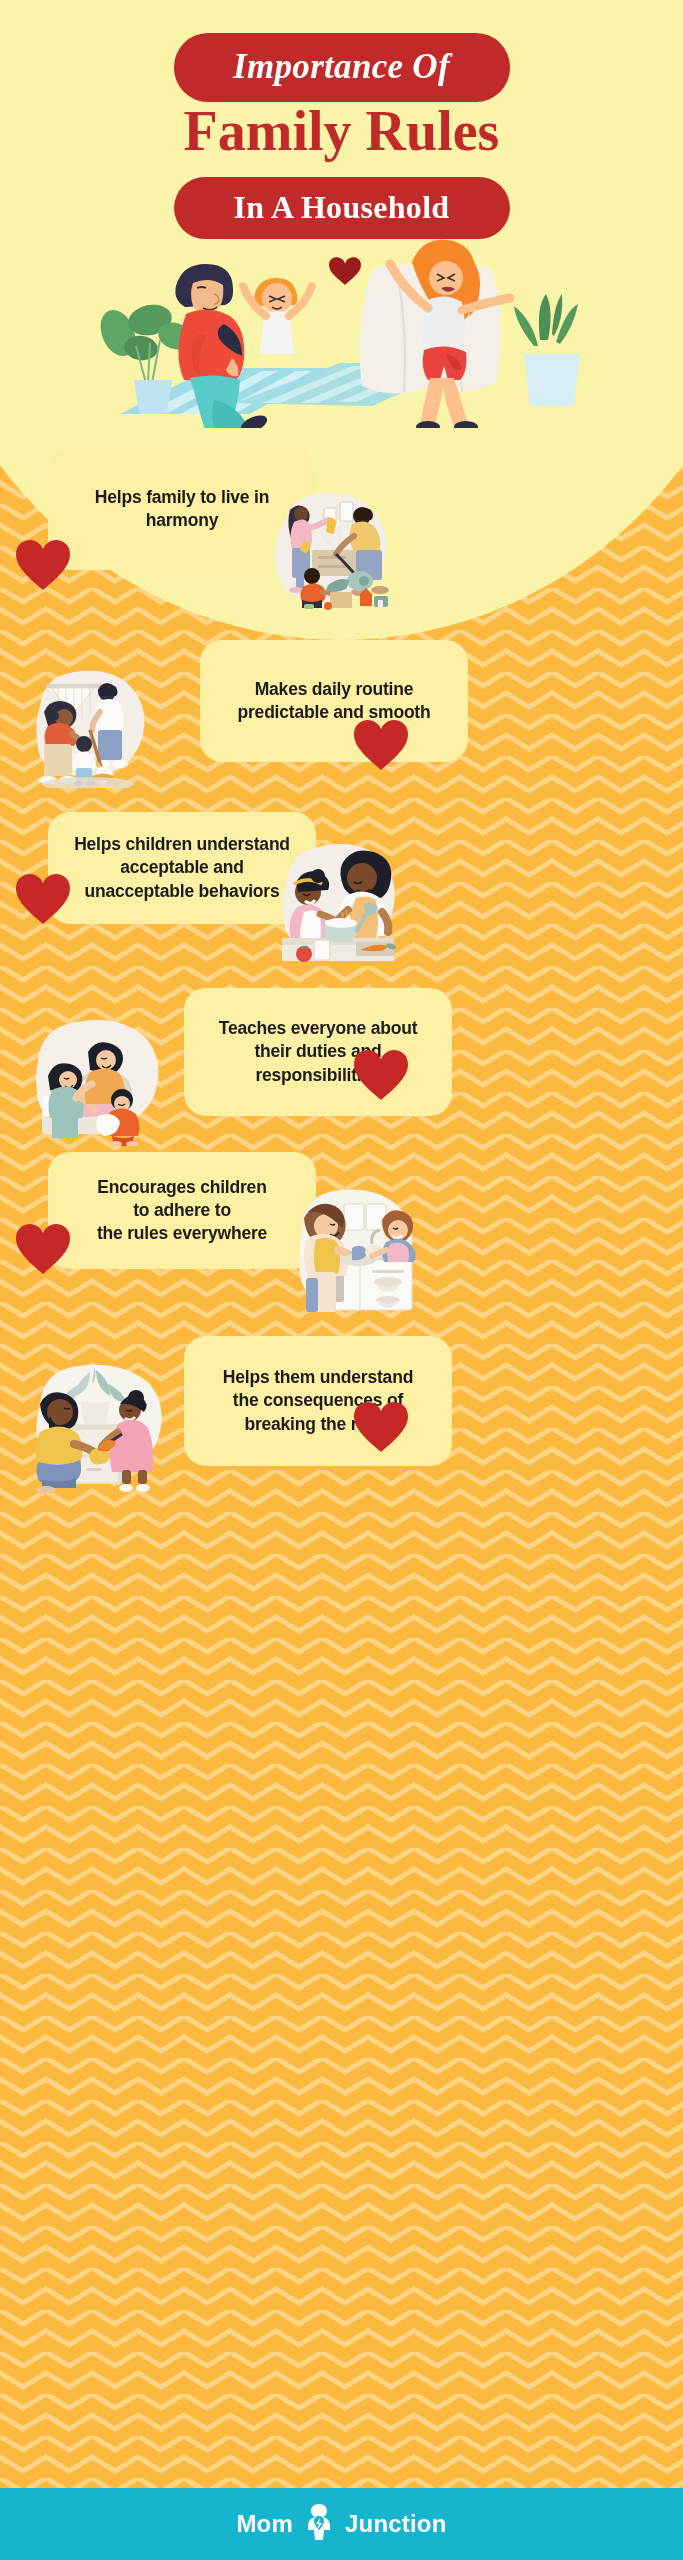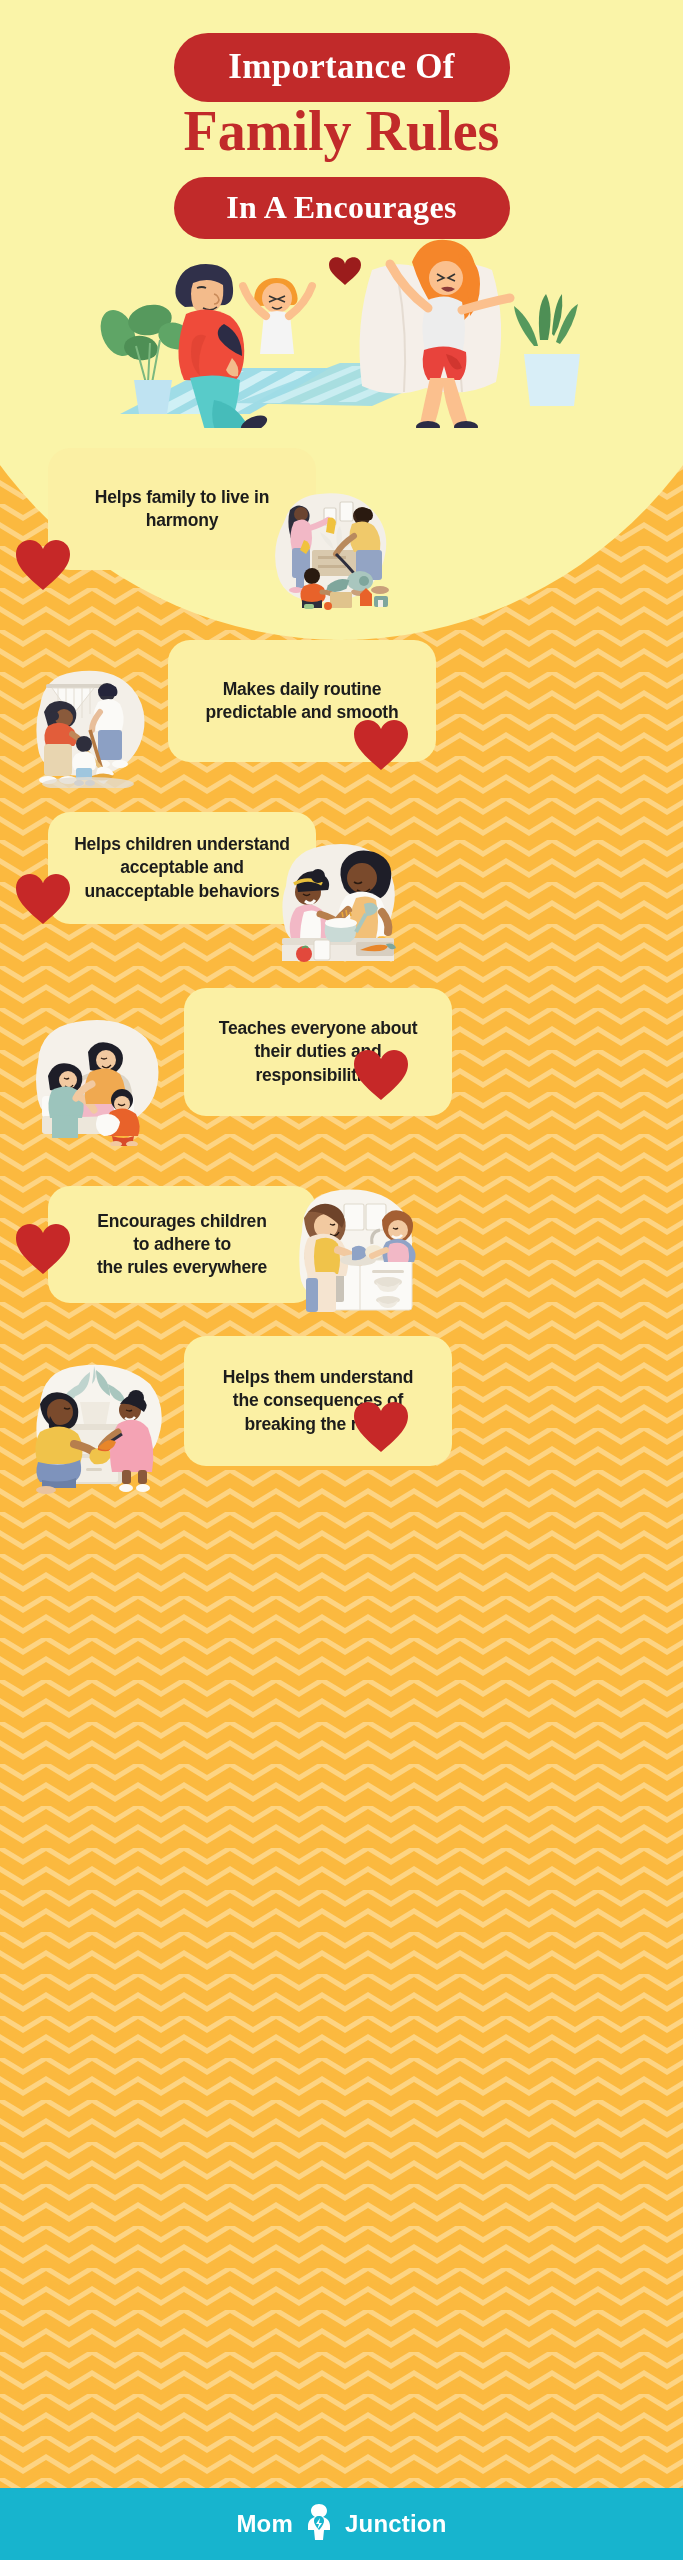--- a/index.html
+++ b/index.html
@@ -30,21 +30,21 @@
   .header{position:absolute;top:0;left:0;width:683px;z-index:6;}
   .pill{
     display:block;margin:0 auto;
     background:#C12A2A;color:#FFFFFF;
     border-radius:34px;
     font-family:"Liberation Serif", serif;
     font-weight:bold;
     text-align:center;
     letter-spacing:.3px;
   }
-  #pill-top{width:336px;padding:16px 0 18px;margin-top:33px;font-size:35px;line-height:1;}
+  #pill-top{width:336px;padding:16px 0 18px;margin-top:33px;font-size:35px;line-height:1;font-style:italic;}
   #pill-bottom{width:336px;padding:14px 0 16px;margin-top:16px;font-size:32px;line-height:1;}
   #title-mid{
     text-align:center;color:#C12A2A;
     font-family:"Liberation Serif", serif;
     font-weight:bold;font-size:56px;line-height:1.05;
   }
 
   
   .hero{position:absolute;top:228px;left:0;width:683px;height:200px;z-index:7;}
 
@@ -94,21 +94,21 @@
       </defs>
       <rect x="0" y="0" width="683" height="2560" fill="url(#chev)"></rect>
     </svg>
   </div>
 
   <div class="dome"></div>
 
   <div class="header">
     <div class="pill" id="pill-top">Importance Of</div>
     <div id="title-mid">Family Rules</div>
-    <div class="pill" id="pill-bottom">In A Encourages</div>
+    <div class="pill" id="pill-bottom">In A Household</div>
   </div>
 
   <div class="hero">
     <svg viewBox="0 0 683 200" width="683" height="200" aria-hidden="true">
 
       <g>
         <path d="M120 186 L210 140 L330 140 L250 186 Z" fill="#9FDCE6"></path>
         <path d="M145 186 L228 143 L244 143 L166 186 Z" fill="#CFF0F5"></path>
         <path d="M180 186 L262 143 L278 143 L200 186 Z" fill="#CFF0F5"></path>
         <path d="M215 186 L296 143 L312 143 L234 186 Z" fill="#CFF0F5"></path>
@@ -265,21 +265,21 @@
       <rect x="62" y="104" width="22" height="16" rx="1.5" fill="#E0C38C"></rect>
       <rect x="92" y="106" width="12" height="12" fill="#E8622A"></rect>
       <path d="M92 106 l6 -6 l6 6 Z" fill="#E8622A"></path>
       <rect x="106" y="108" width="14" height="11" rx="2" fill="#7FA69C"></rect>
       <rect x="110" y="112" width="5" height="7" fill="#F3EFE8"></rect>
       <circle cx="60" cy="118" r="4" fill="#E8622A"></circle>
       <rect x="36" y="116" width="10" height="5" rx="2" fill="#9EC98E"></rect>
     </svg>
   </div>
 
-  <div class="card" style="left:168px;top:640px;width:268px;height:122px;">
+  <div class="card" style="left:200px;top:640px;width:268px;height:122px;">
     <div class="txt">Makes daily routine
 predictable and smooth</div>
   </div>
   <svg class="heart" style="left:352px;top:718px;" width="58" height="54" viewBox="0 0 58 54" aria-hidden="true">
     <path d="M29 52 C10 36 2 27 2 16 C2 7 9 2 16 2 C22 2 27 6 29 11 C31 6 36 2 42 2 C49 2 56 7 56 16 C56 27 48 36 29 52 Z" fill="#C62828"></path>
   </svg>
   <div class="ill" style="left:28px;top:664px;width:124px;height:124px;">
     <svg viewBox="0 0 124 124" width="124" height="124" aria-hidden="true">
       <path d="M12 42 q4 -30 34 -34 q38 -6 58 16 q20 24 8 56 q-14 32 -54 32 q-44 0 -48 -28 q-4 -24 2 -42 Z" fill="#F3EFE8"></path>
 
@@ -427,21 +427,21 @@
         <path d="M84 94 q14 -8 26 2 q6 12 2 22 l-30 0 q-4 -14 2 -24 Z" fill="#E8622A"></path>
         <path d="M86 118 q12 4 22 0 l-2 10 l-18 0 Z" fill="#D84A2A"></path>
         <ellipse cx="90" cy="126" rx="6" ry="3" fill="#F2C9A0"></ellipse>
         <ellipse cx="106" cy="126" rx="6" ry="3" fill="#F2C9A0"></ellipse>
       </g>
 
       <path d="M72 98 q16 -6 22 6 q-2 14 -16 14 q-12 -6 -6 -20 Z" fill="#FBFAF7"></path>
     </svg>
   </div>
 
-  <div class="card" style="left:48px;top:1186px;width:268px;height:117px;">
+  <div class="card" style="left:48px;top:1152px;width:268px;height:117px;">
     <div class="txt">Encourages children
 to adhere to
 the rules everywhere</div>
   </div>
   <svg class="heart" style="left:14px;top:1222px;" width="58" height="54" viewBox="0 0 58 54" aria-hidden="true">
     <path d="M29 52 C10 36 2 27 2 16 C2 7 9 2 16 2 C22 2 27 6 29 11 C31 6 36 2 42 2 C49 2 56 7 56 16 C56 27 48 36 29 52 Z" fill="#C62828"></path>
   </svg>
   <div class="ill" style="left:286px;top:1182px;width:134px;height:132px;">
     <svg viewBox="0 0 134 132" width="134" height="132" aria-hidden="true">
       <path d="M16 50 q0 -38 38 -42 q40 -4 62 20 q18 26 4 62 q-16 32 -58 32 q-46 0 -48 -30 q-2 -24 2 -42 Z" fill="#F7F4EE"></path>

